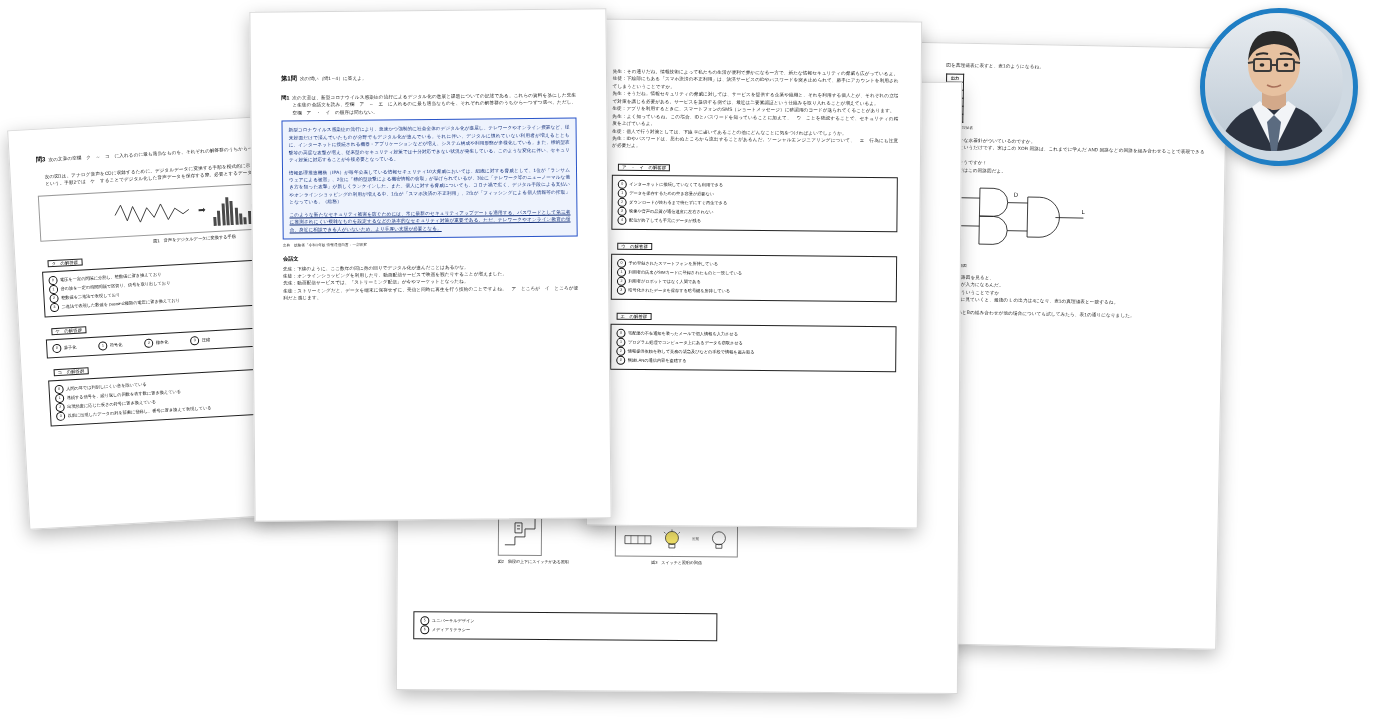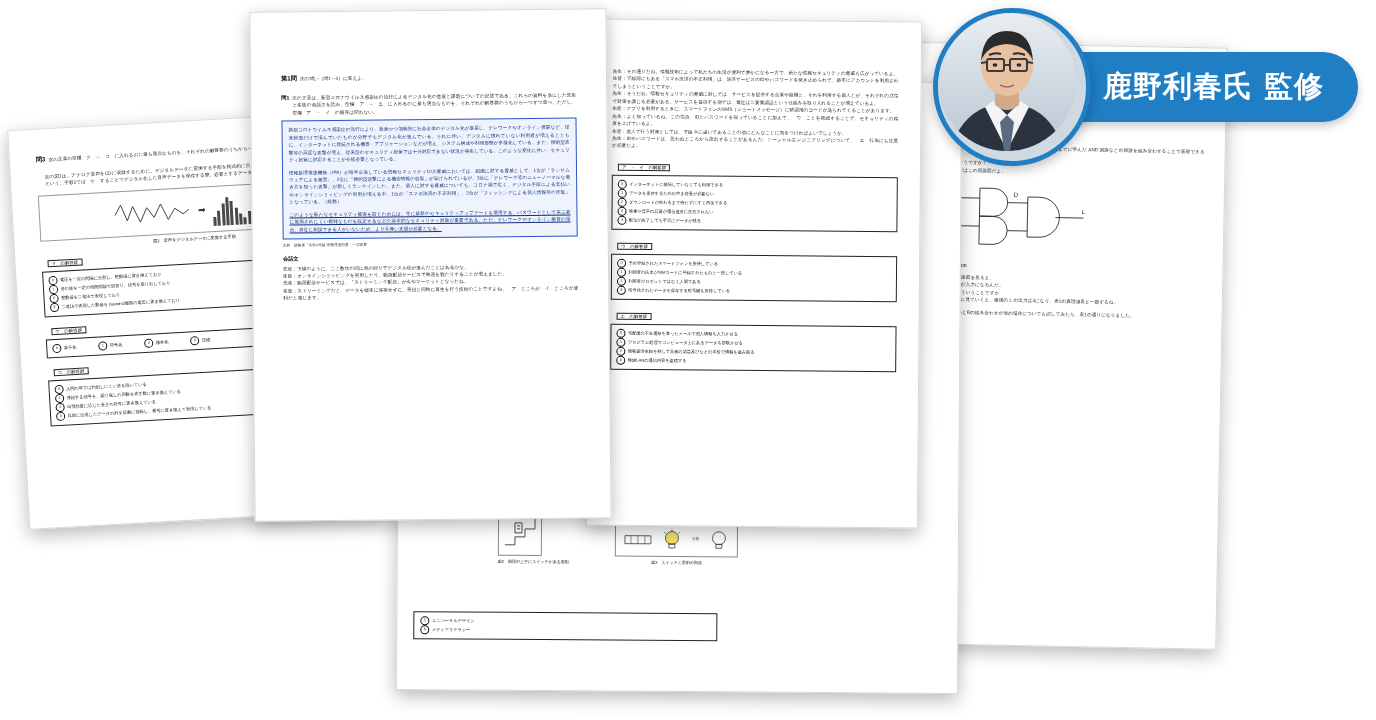--- a/index.html
+++ b/index.html
@@ -370,18 +370,15 @@
             <line x1="95" y1="50" x2="89" y2="49"></line>
           </g>
 
           <path d="M51 42 q6 -3 12 -1 M75 41 q6 -2 12 1" stroke="#2b2b2b" stroke-width="2" fill="none"></path>
           <ellipse cx="57" cy="52" rx="2.4" ry="1.8" fill="#2b2b2b"></ellipse>
           <ellipse cx="81" cy="52" rx="2.4" ry="1.8" fill="#2b2b2b"></ellipse>
           <path d="M62 72 q7 4 14 0" stroke="#a9705a" stroke-width="1.6" fill="none"></path>
         </g>
       </svg>
     </div>
-    <div class="badge-pill">
-      <span>鹿野利春氏 監修</span>
-    </div>
   </div>
 
 </div>
 
 </body></html>

